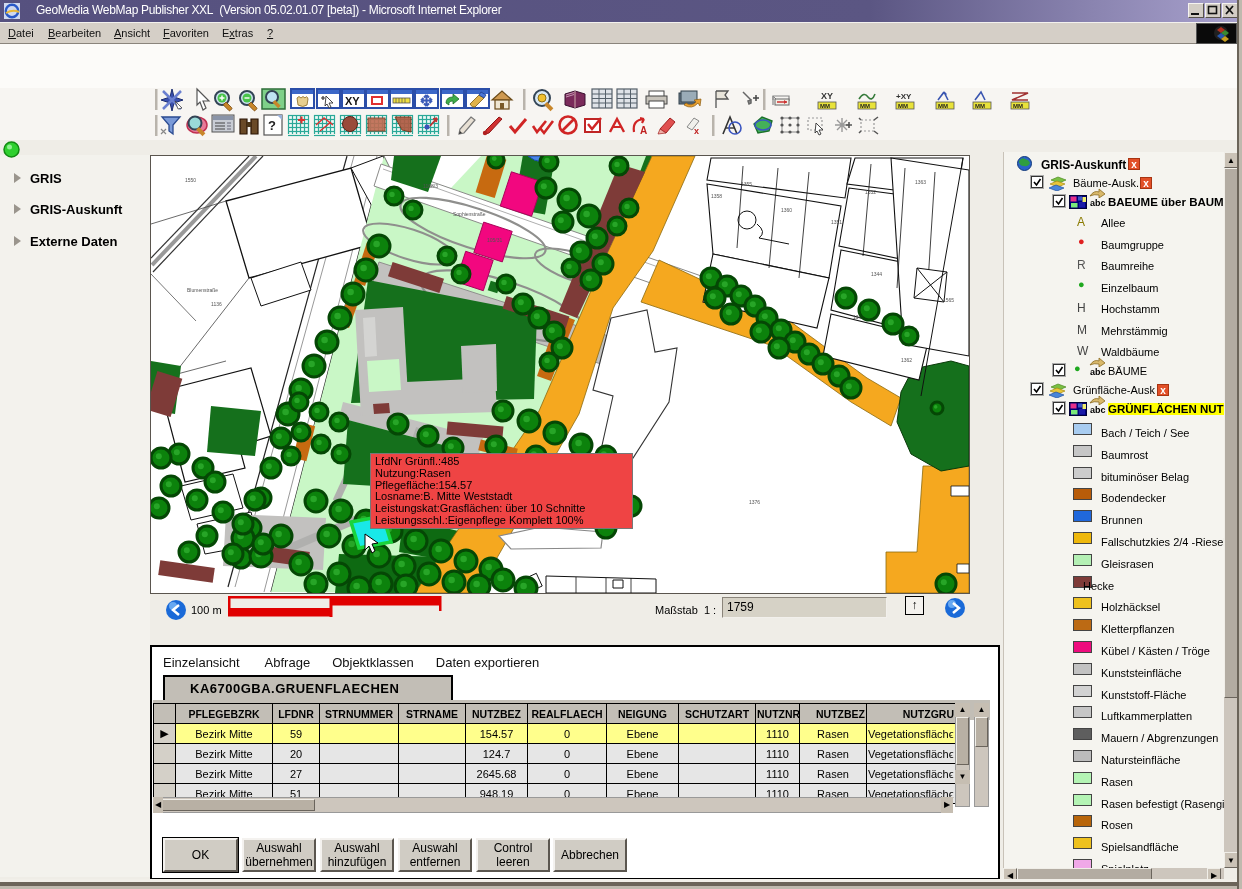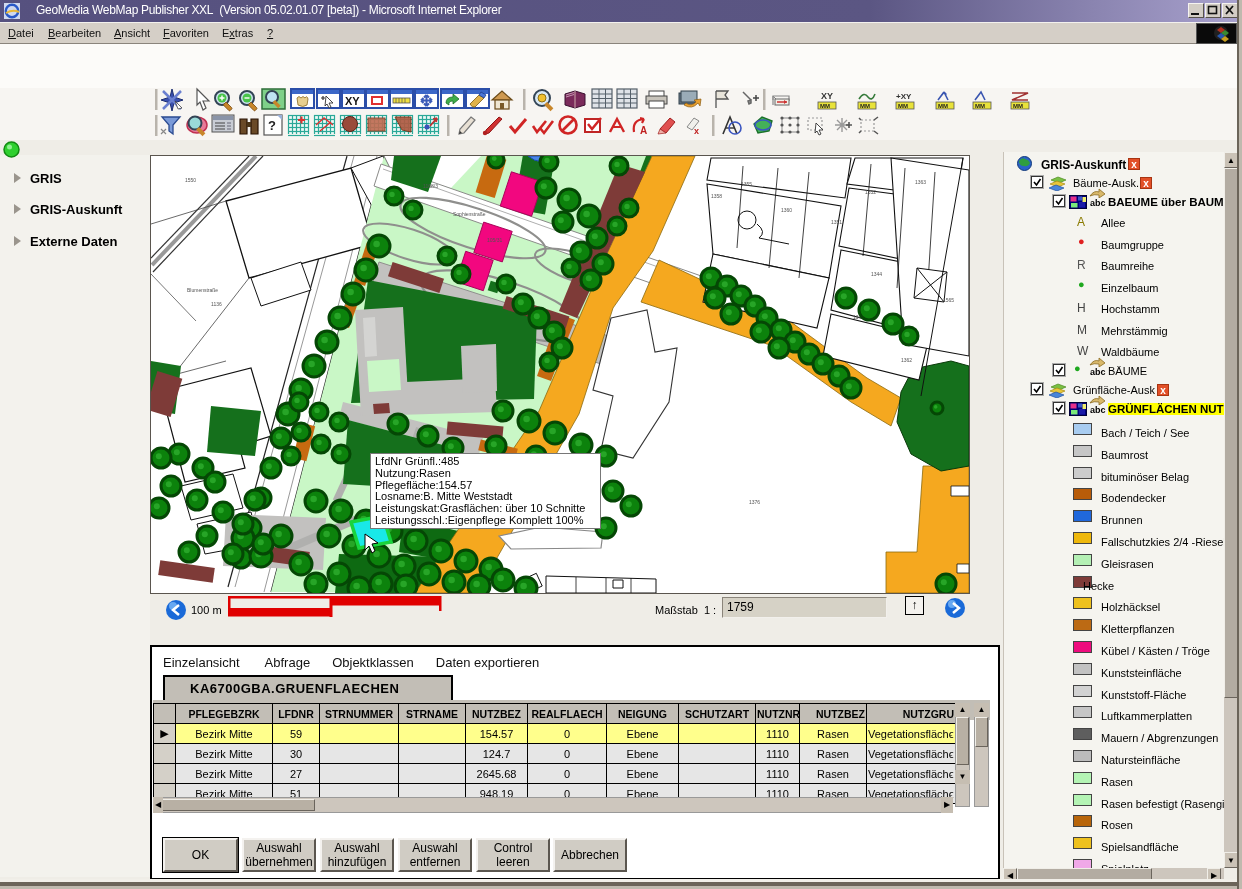--- a/index.html
+++ b/index.html
@@ -5,21 +5,21 @@
 body{position:relative;font-family:"Liberation Sans",sans-serif;background:#efede7}
 .abs{position:absolute}
 .titlebar{left:0;top:0;width:1242px;height:22px;background:linear-gradient(to right,#56517f 0%,#5b5683 70%,#8a84b0 88%,#a9a2ce 100%);color:#fff;font-weight:normal;font-size:12px;letter-spacing:-0.3px;line-height:21px}
 .mbar{left:0;top:22px;width:1242px;height:22px;background:#d5cfc7;border-top:1px solid #f3f1ee;border-bottom:1px solid #8a847c;font-size:11px;color:#111}
 .mitem{position:absolute;top:4px}
 .wbtn{position:absolute;top:3px;width:16px;height:15px;background:#d3cdc5;border:1px solid;border-color:#f5f3f0 #57524b #57524b #f5f3f0;font-size:10px;text-align:center;line-height:13px;color:#111;font-weight:bold}
 .toolzone{left:0;top:44px;width:1242px;height:96px;background:#f7f5f2}
 .sideitem{font-weight:bold;font-size:13px;color:#000}
 .tri{display:inline-block;width:0;height:0;border-left:7px solid #9a958d;border-top:5px solid transparent;border-bottom:5px solid transparent;margin-right:9px}
 .mapframe{left:150px;top:155px;width:820px;height:439px;background:#fff;border:1px solid #5a554e}
-.tooltip{left:370px;top:453px;width:231px;height:76px;background:#ffffff;border:1px solid #777;font-size:11px;line-height:11.8px;color:#000;padding:2px 0 0 4px}
+.tooltip{left:370px;top:453px;width:263px;height:76px;background:#ef4444;border:1px solid #777;font-size:11px;line-height:11.8px;color:#000;padding:2px 0 0 4px}
 .btn3{position:absolute;background:#d0ccc4;border:2px solid;border-color:#f4f2ef #5b564f #5b564f #f4f2ef;font-size:12px;text-align:center;color:#000}
 .panel{left:150px;top:645px;width:850px;height:235px;background:#fff;border:2px solid #000}
 .legend{left:1003px;top:152px;width:221px;height:716px;background:#f5f4ef;border-left:1px solid #c8c2b8;overflow:hidden}
 .lrow{position:absolute;font-size:11px;color:#000;white-space:nowrap}
 .sw{position:absolute;width:19px;height:12px;border:1px solid #444}
 .cb{position:absolute;width:12px;height:12px;background:#fff;border:1px solid #333;box-shadow:0 0 0 1px #aaa}
 .redx{position:absolute;width:12px;height:12px;background:#e25028;border:1px solid #a83412;color:#fff;font-size:10px;font-weight:bold;text-align:center;line-height:11px}
 .scroll{background:#cdc6bd}
 table.dg{border-collapse:collapse;table-layout:fixed;font-size:11px}
 table.dg td{border:1px solid #000;overflow:hidden;white-space:nowrap;height:20px;padding:0 1px;text-align:center}
@@ -837,21 +837,21 @@
         <td style="width:79px;">0</td>
         <td style="width:72px;">Ebene</td>
         <td style="width:77px;"></td>
         <td style="width:44px;">1110</td>
         <td style="width:67px;">Rasen</td>
         <td style="width:89px;text-align:left;">Vegetationsflächϵ</td>
       </tr>
       <tr style="background:#e6e6e6">
         <td style="width:22px;background:#d4d0c8;"></td>
         <td style="width:97px;">Bezirk Mitte</td>
-        <td style="width:47px;">30</td>
+        <td style="width:47px;">20</td>
         <td style="width:79px;"></td>
         <td style="width:67px;"></td>
         <td style="width:62px;">124.7</td>
         <td style="width:79px;">0</td>
         <td style="width:72px;">Ebene</td>
         <td style="width:77px;"></td>
         <td style="width:44px;">1110</td>
         <td style="width:67px;">Rasen</td>
         <td style="width:89px;text-align:left;">Vegetationsflächϵ</td>
       </tr>

